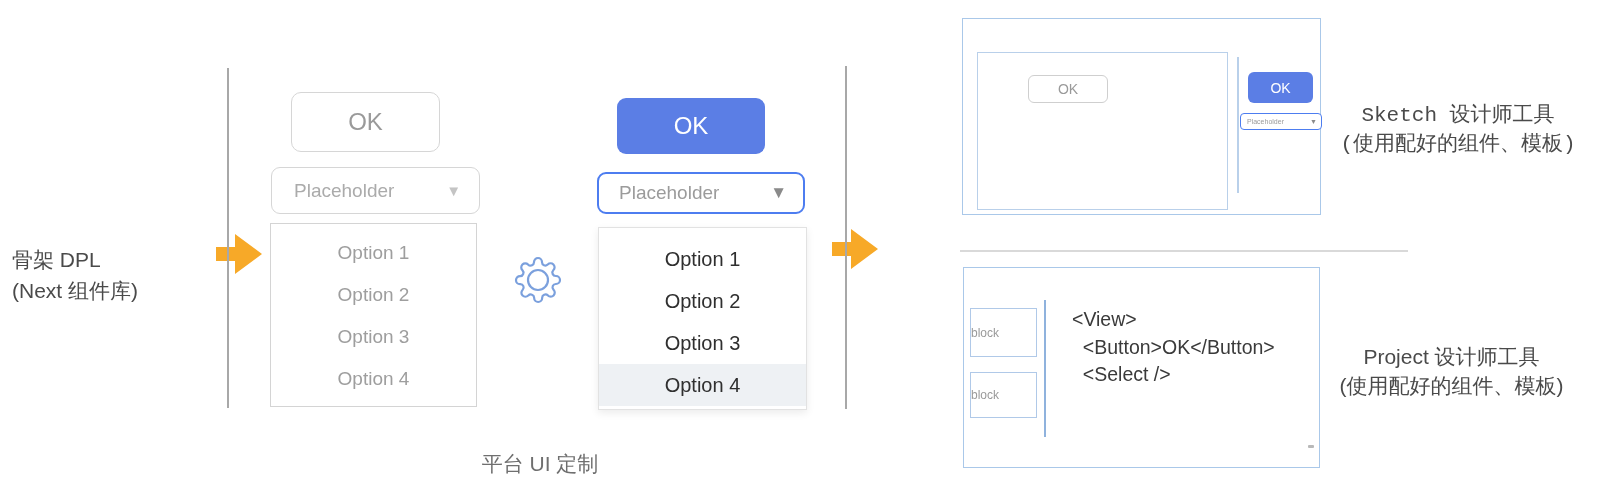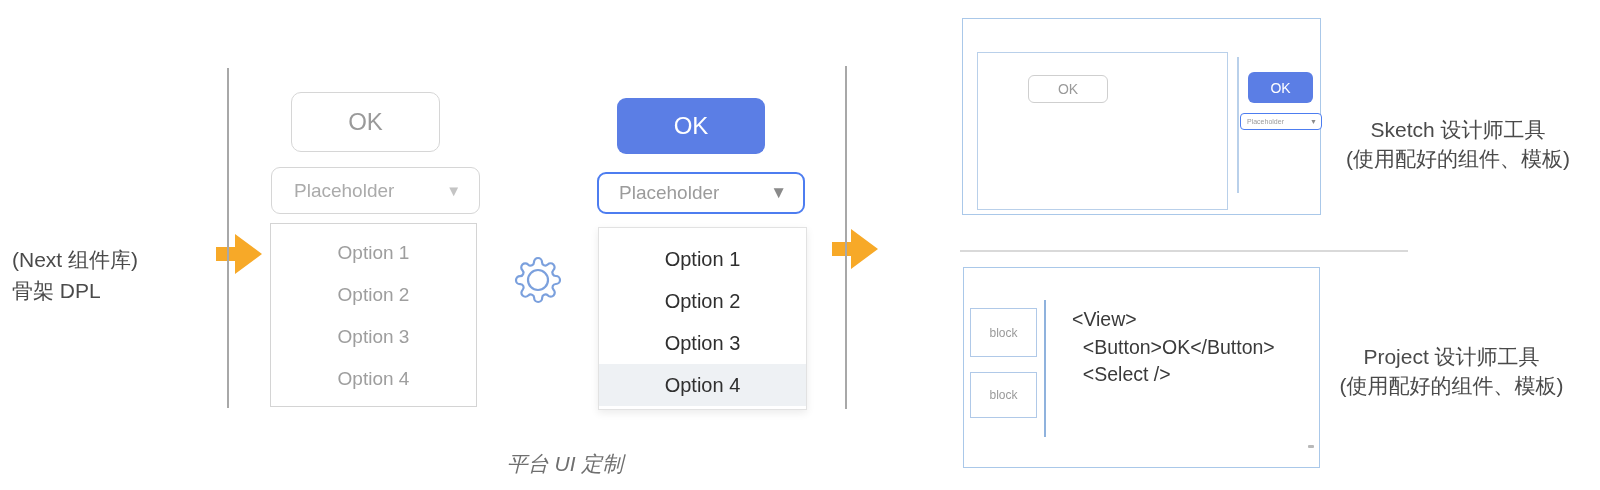--- a/index.html
+++ b/index.html
@@ -42,59 +42,59 @@
     background:#fff;display:flex;align-items:center;box-sizing:border-box;padding:0 16px 0 20px;}
   .blue-select .ph{color:#9b9b9b;font-size:19px;flex:1;}
   .blue-select .chev{color:#8a8a8a;font-size:17px;}
   .blue-options{left:598px;top:227px;width:209px;height:183px;background:#fff;border:1px solid #e2e2e2;
     box-shadow:0 3px 8px rgba(0,0,0,0.08);box-sizing:border-box;padding-top:10px;}
   .blue-options .opt{height:42px;display:flex;align-items:center;justify-content:center;
     color:#2f2f2f;font-size:20px;}
   .blue-options .opt.hl{background:#eef1f4;}
 
   
-  .mid-caption{left:465px;top:450px;width:200px;text-align:center;font-size:21px;color:#6f6f6f;font-style:italic;}
+  .mid-caption{left:440px;top:450px;width:200px;text-align:center;font-size:21px;color:#6f6f6f;}
 
   
   .sk-outer{left:962px;top:18px;width:359px;height:197px;border:1.5px solid #aac8e9;box-sizing:border-box;background:#fff;}
   .sk-artboard{left:977px;top:52px;width:251px;height:158px;border:1px solid #b9d0ea;box-sizing:border-box;background:#fff;}
   .sk-artboard-btn{left:1028px;top:75px;width:80px;height:28px;border:1.3px solid #cfcfcf;border-radius:6px;
     background:#fff;color:#9a9a9a;font-size:14px;display:flex;align-items:center;justify-content:center;box-sizing:border-box;}
   .sk-vline{left:1237px;top:57px;width:1.5px;height:136px;background:#b9d0ea;}
   .sk-mini-btn{left:1248px;top:72px;width:65px;height:31px;border-radius:6px;background:#5b7ee5;
     color:#fff;font-size:14px;display:flex;align-items:center;justify-content:center;}
   .sk-mini-select{left:1240px;top:113px;width:82px;height:17px;border:1.4px solid #4d7df0;border-radius:4px;
     background:#fff;display:flex;align-items:center;box-sizing:border-box;padding:0 4px 0 6px;}
   .sk-mini-select .ph{color:#9b9b9b;font-size:7px;flex:1;}
   .sk-mini-select .chev{color:#8a8a8a;font-size:7px;}
 
   
   .cd-outer{left:963px;top:267px;width:357px;height:201px;border:1.5px solid #aac8e9;box-sizing:border-box;background:#fff;}
   .cd-block{border:1.3px solid #b0c9e8;background:#fff;color:#9a9a9a;font-size:12px;
-    display:flex;align-items:center;justify-content:center;box-sizing:border-box;}
+    display:flex;align-items:center;justify-content:flex-start;box-sizing:border-box;}
   .cd-block1{left:970px;top:308px;width:67px;height:49px;}
   .cd-block2{left:970px;top:372px;width:67px;height:46px;}
   .cd-vline{left:1044px;top:300px;width:1.5px;height:137px;background:#8fb2dd;}
   .cd-code{left:1072px;top:306px;font-size:19.5px;line-height:27.5px;color:#3a3a3a;}
   .cd-code div{white-space:pre;}
   .stray-mark{left:1308px;top:445px;width:6px;height:3px;background:#b9b9b9;border-radius:1px;}
 
   
   .right-label{text-align:center;font-size:21px;line-height:29px;color:#4a4a4a;}
-  .sk-label{left:1316px;top:115px;width:284px;}
+  .sk-label{left:1316px;top:101px;width:284px;font-family:Liberation Mono, monospace;}
   .pj-label{left:1303px;top:342px;width:297px;}
 </style>
 </head>
 <body>
 
 <div id="canvas">
 
   <div class="abs left-label">
+    <div>骨架 DPL</div>
     <div>(Next 组件库)</div>
-    <div>骨架 DPL</div>
   </div>
 
   <svg class="abs arrow1" width="48" height="46" viewBox="0 0 48 46">
     <polygon points="0,16 19,16 19,3 46,23 19,43 19,30 0,30" fill="#f7a928"></polygon>
   </svg>
 
   <div class="abs vline vline1"></div>
 
   <div class="abs grey-btn">
     <span>OK</span>

